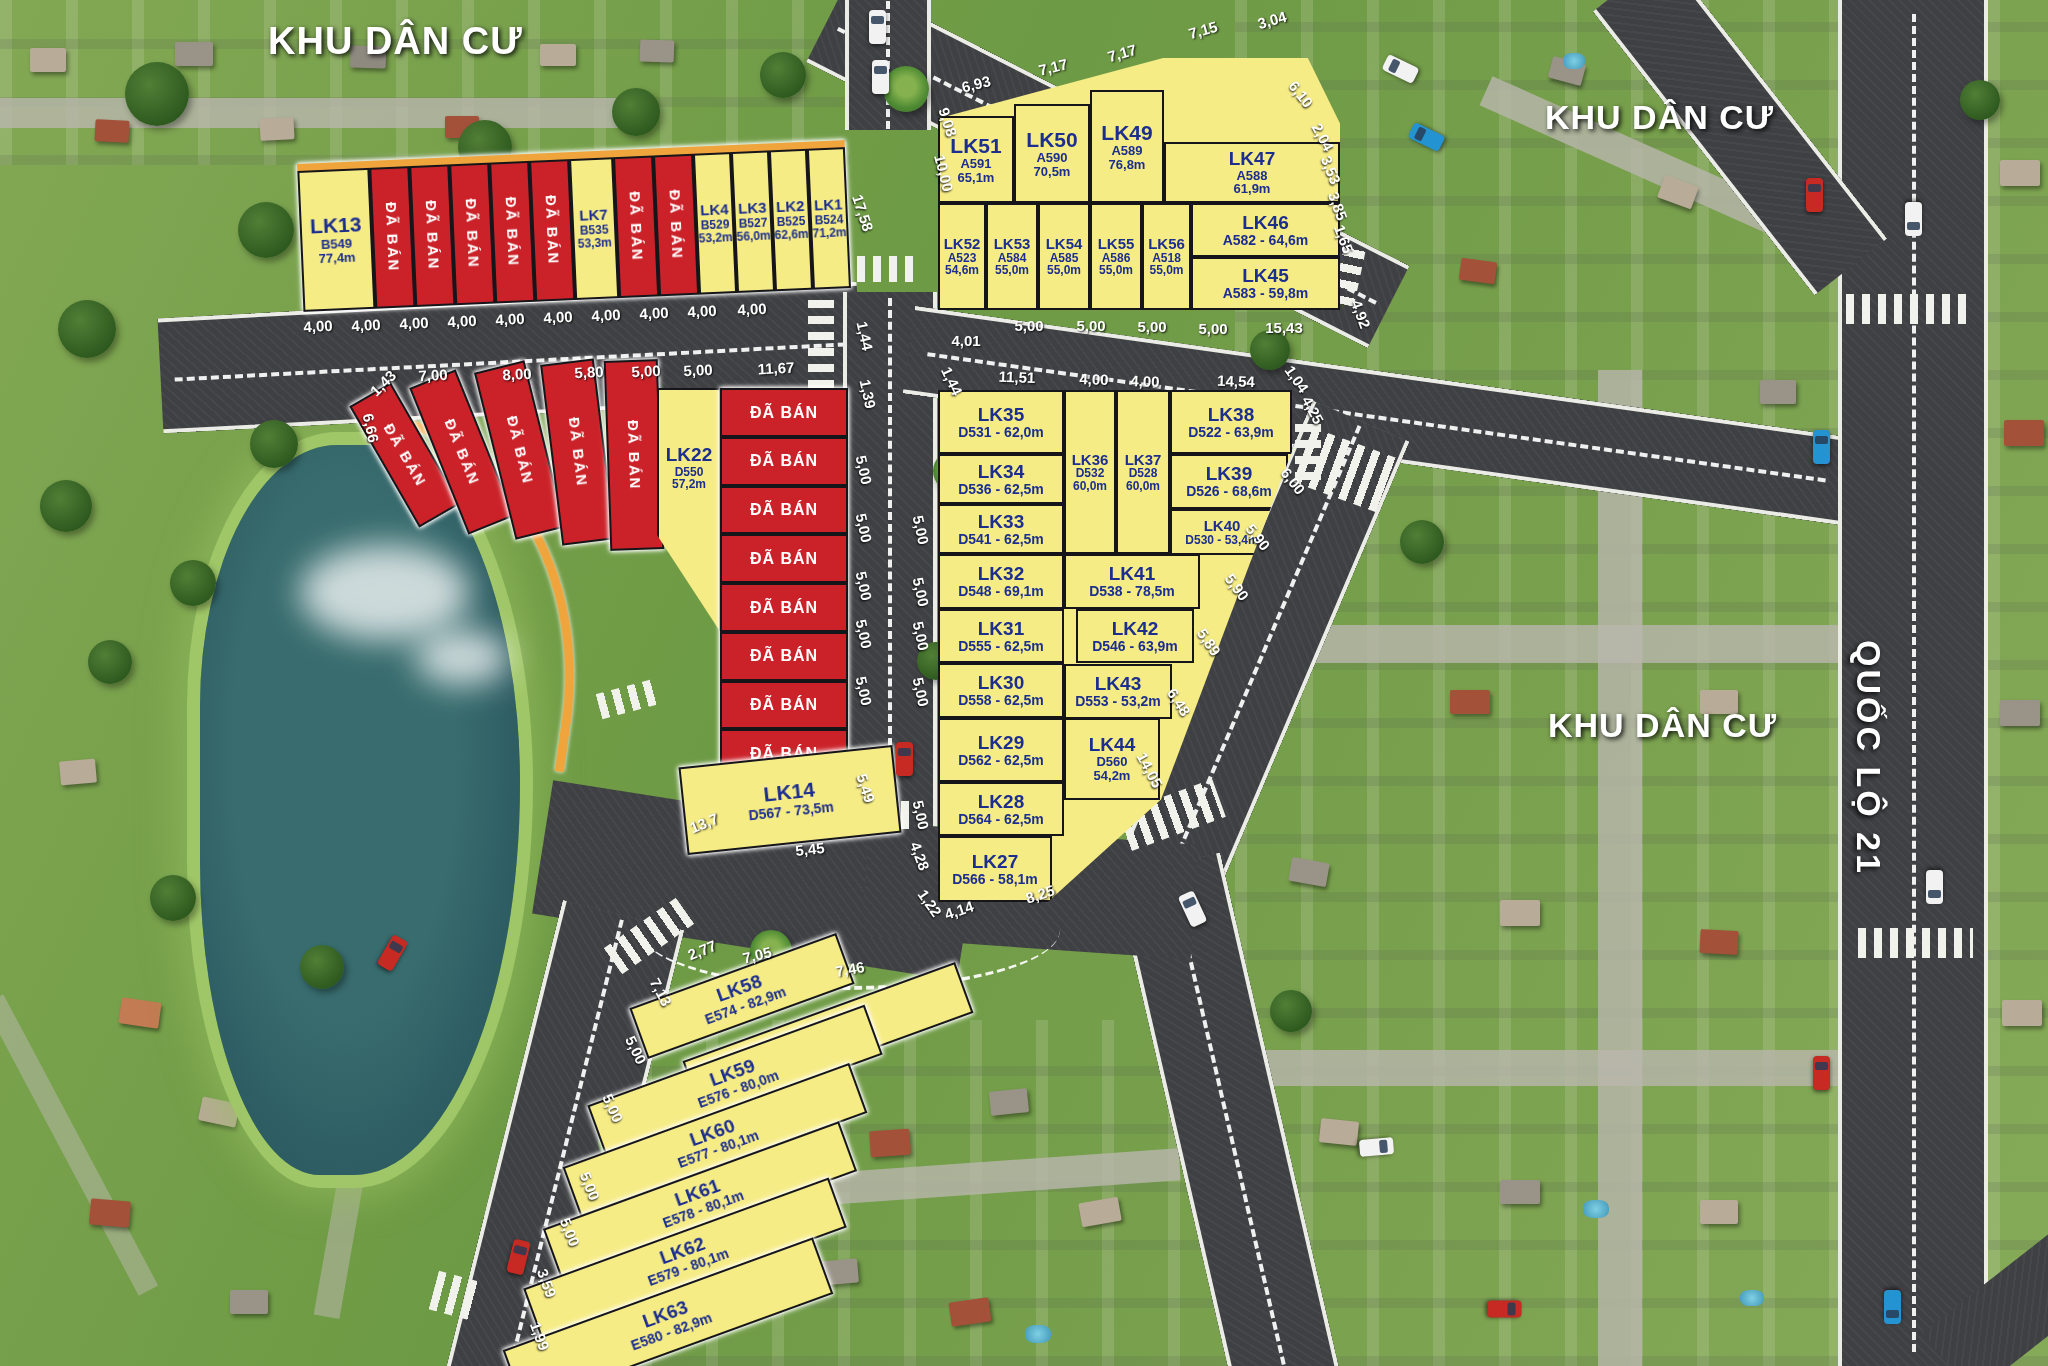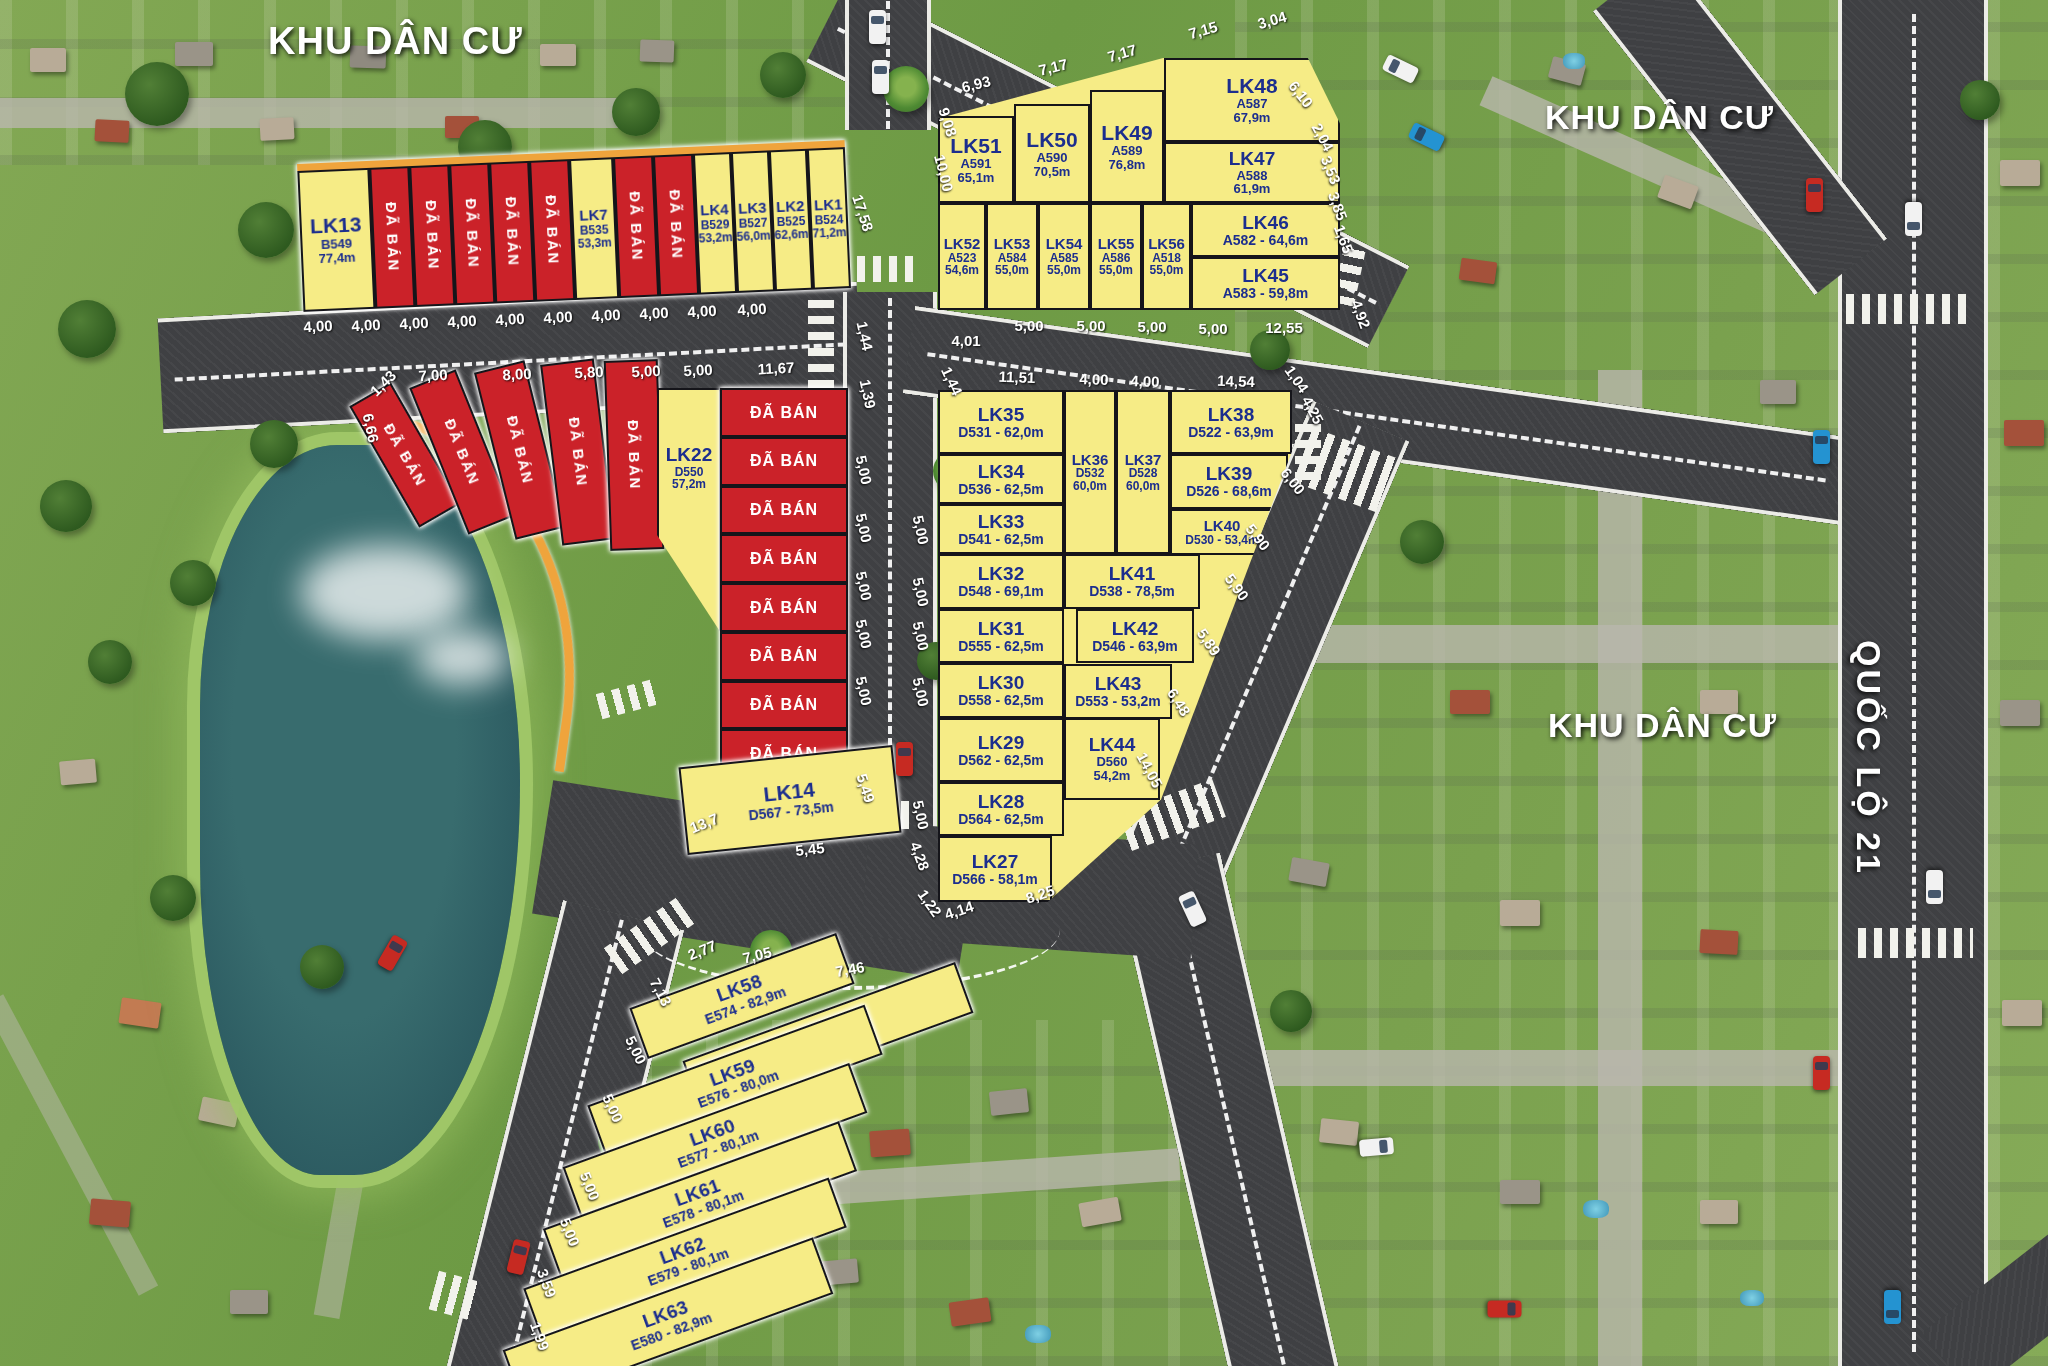--- a/index.html
+++ b/index.html
@@ -253,25 +253,20 @@
   <div class="cell" style="left:76px;top:46px;width:76px;height:99px">
     <div class="pid-lg">LK50</div>
     <div class="pcode">A590</div>
     <div class="pcode">70,5m</div>
   </div>
   <div class="cell" style="left:152px;top:32px;width:74px;height:113px">
     <div class="pid-lg">LK49</div>
     <div class="pcode">A589</div>
     <div class="pcode">76,8m</div>
   </div>
-  <div class="cell" style="left:226px;top:0;width:176px;height:84px">
-    <div class="pid-lg">LK48</div>
-    <div class="pcode">A587</div>
-    <div class="pcode">67,9m</div>
-  </div>
   <div class="cell" style="left:226px;top:84px;width:176px;height:61px">
     <div class="pid">LK47</div>
     <div class="pcode">A588</div>
     <div class="pcode">61,9m</div>
   </div>
   <div class="cell" style="left:0;top:145px;width:48px;height:107px">
     <div class="pid-sm">LK52</div>
     <div style="font-weight:bold;font-size:12px">A523</div>
     <div style="font-weight:bold;font-size:12px">54,6m</div>
   </div>
@@ -505,21 +500,21 @@
 <span class="dim" style="left:1331px;top:170px;transform:translate(-50%,-50%) rotate(68deg)">3,53</span>
 <span class="dim" style="left:1338px;top:206px;transform:translate(-50%,-50%) rotate(70deg)">3,85</span>
 <span class="dim" style="left:1344px;top:239px;transform:translate(-50%,-50%) rotate(70deg)">1,65</span>
 <span class="dim" style="left:1361px;top:314px;transform:translate(-50%,-50%) rotate(70deg)">4,92</span>
 
 <span class="dim" style="left:966px;top:340px;transform:translate(-50%,-50%)">4,01</span>
 <span class="dim" style="left:1029px;top:325px;transform:translate(-50%,-50%)">5,00</span>
 <span class="dim" style="left:1091px;top:325px;transform:translate(-50%,-50%)">5,00</span>
 <span class="dim" style="left:1152px;top:326px;transform:translate(-50%,-50%)">5,00</span>
 <span class="dim" style="left:1213px;top:328px;transform:translate(-50%,-50%)">5,00</span>
-<span class="dim" style="left:1284px;top:327px;transform:translate(-50%,-50%)">12,55</span>
+<span class="dim" style="left:1284px;top:327px;transform:translate(-50%,-50%)">15,43</span>
 
 <span class="dim" style="left:1017px;top:377px;transform:translate(-50%,-50%) rotate(2deg)">11,51</span>
 <span class="dim" style="left:1094px;top:379px;transform:translate(-50%,-50%) rotate(2deg)">4,00</span>
 <span class="dim" style="left:1145px;top:381px;transform:translate(-50%,-50%) rotate(2deg)">4,00</span>
 <span class="dim" style="left:1236px;top:381px;transform:translate(-50%,-50%) rotate(2deg)">14,54</span>
 <span class="dim" style="left:1297px;top:379px;transform:translate(-50%,-50%) rotate(55deg)">1,04</span>
 <span class="dim" style="left:1313px;top:410px;transform:translate(-50%,-50%) rotate(62deg)">4,25</span>
 
 <span class="dim" style="left:1293px;top:481px;transform:translate(-50%,-50%) rotate(52deg)">6,00</span>
 <span class="dim" style="left:1258px;top:537px;transform:translate(-50%,-50%) rotate(52deg)">5,90</span>

